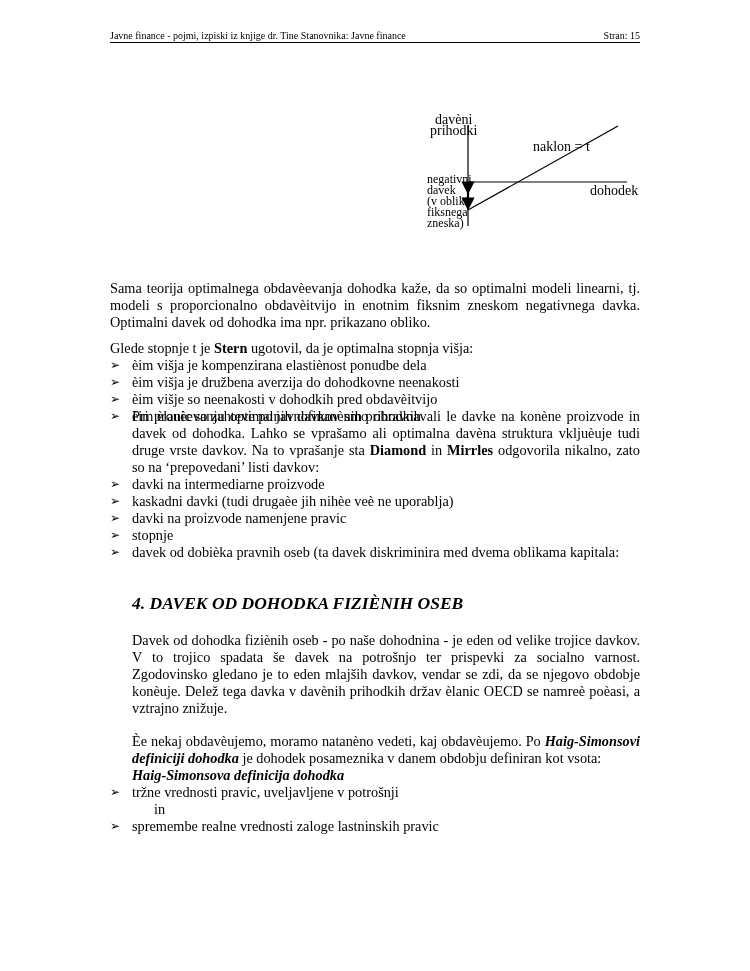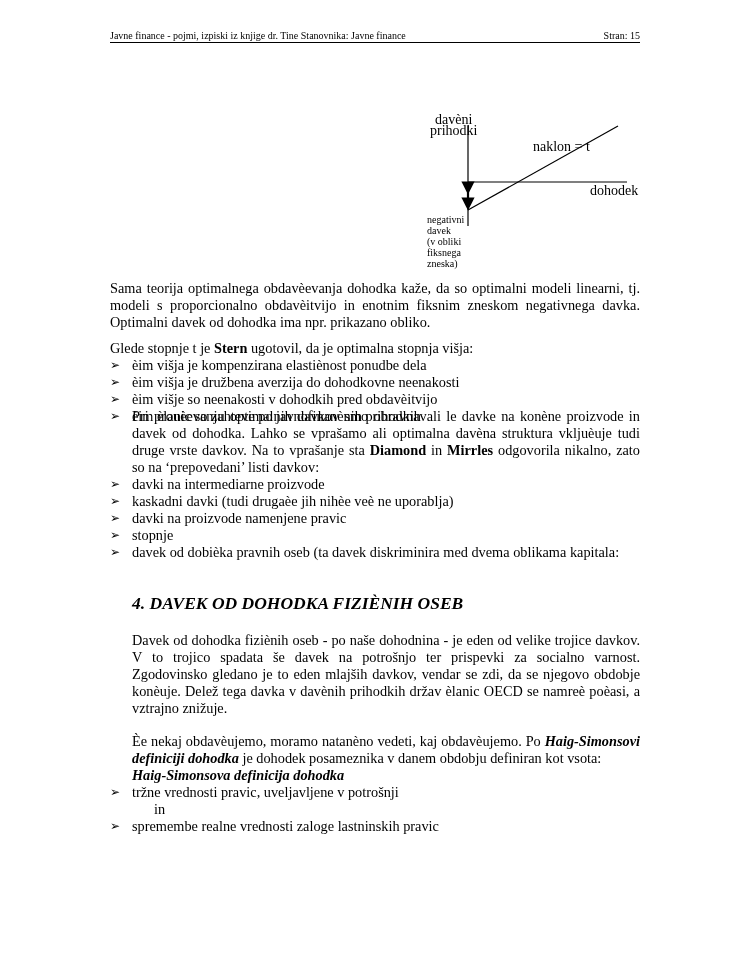--- a/index.html
+++ b/index.html
@@ -9,21 +9,21 @@
               font-size: 10px; border-bottom: 1px solid #000; }
     .header .left { position: absolute; left: 0; top: 2px; }
     .header .right { position: absolute; right: 0; top: 2px; }
 
     .diagram { position: absolute; left: 415px; top: 108px; width: 230px; height: 125px; }
     .diagram svg { position: absolute; left: 0; top: 0; }
     .dlabel { position: absolute; font-size: 14px; line-height: 11px; white-space: nowrap; }
     .ylab { left: 15px; top: 6px; text-align: center; }
     .slope { left: 118px; top: 33px; }
     .xlab { left: 175px; top: 77px; }
-    .neg { left: 12px; top: 66px; font-size: 10px; line-height: 11px; margin-top: 40px; }
+    .neg { left: 12px; top: 66px; font-size: 12px; line-height: 11px; }
 
     .text { position: absolute; left: 110px; width: 530px; font-size: 14.3px; line-height: 17px; }
     .justify-last { text-align: justify; text-align-last: left; }
     p { margin: 0; }
     .bl { position: relative; padding-left: 22px; }
     .bl .arrow { position: absolute; left: 0; top: 0; font-size: 12px; }
     .indent { padding-left: 22px; }
     .indent2 { padding-left: 44px; }
     h2 { margin: 0; font-size: 17.5px; font-style: italic; font-weight: bold; }
     b { font-weight: bold; }

